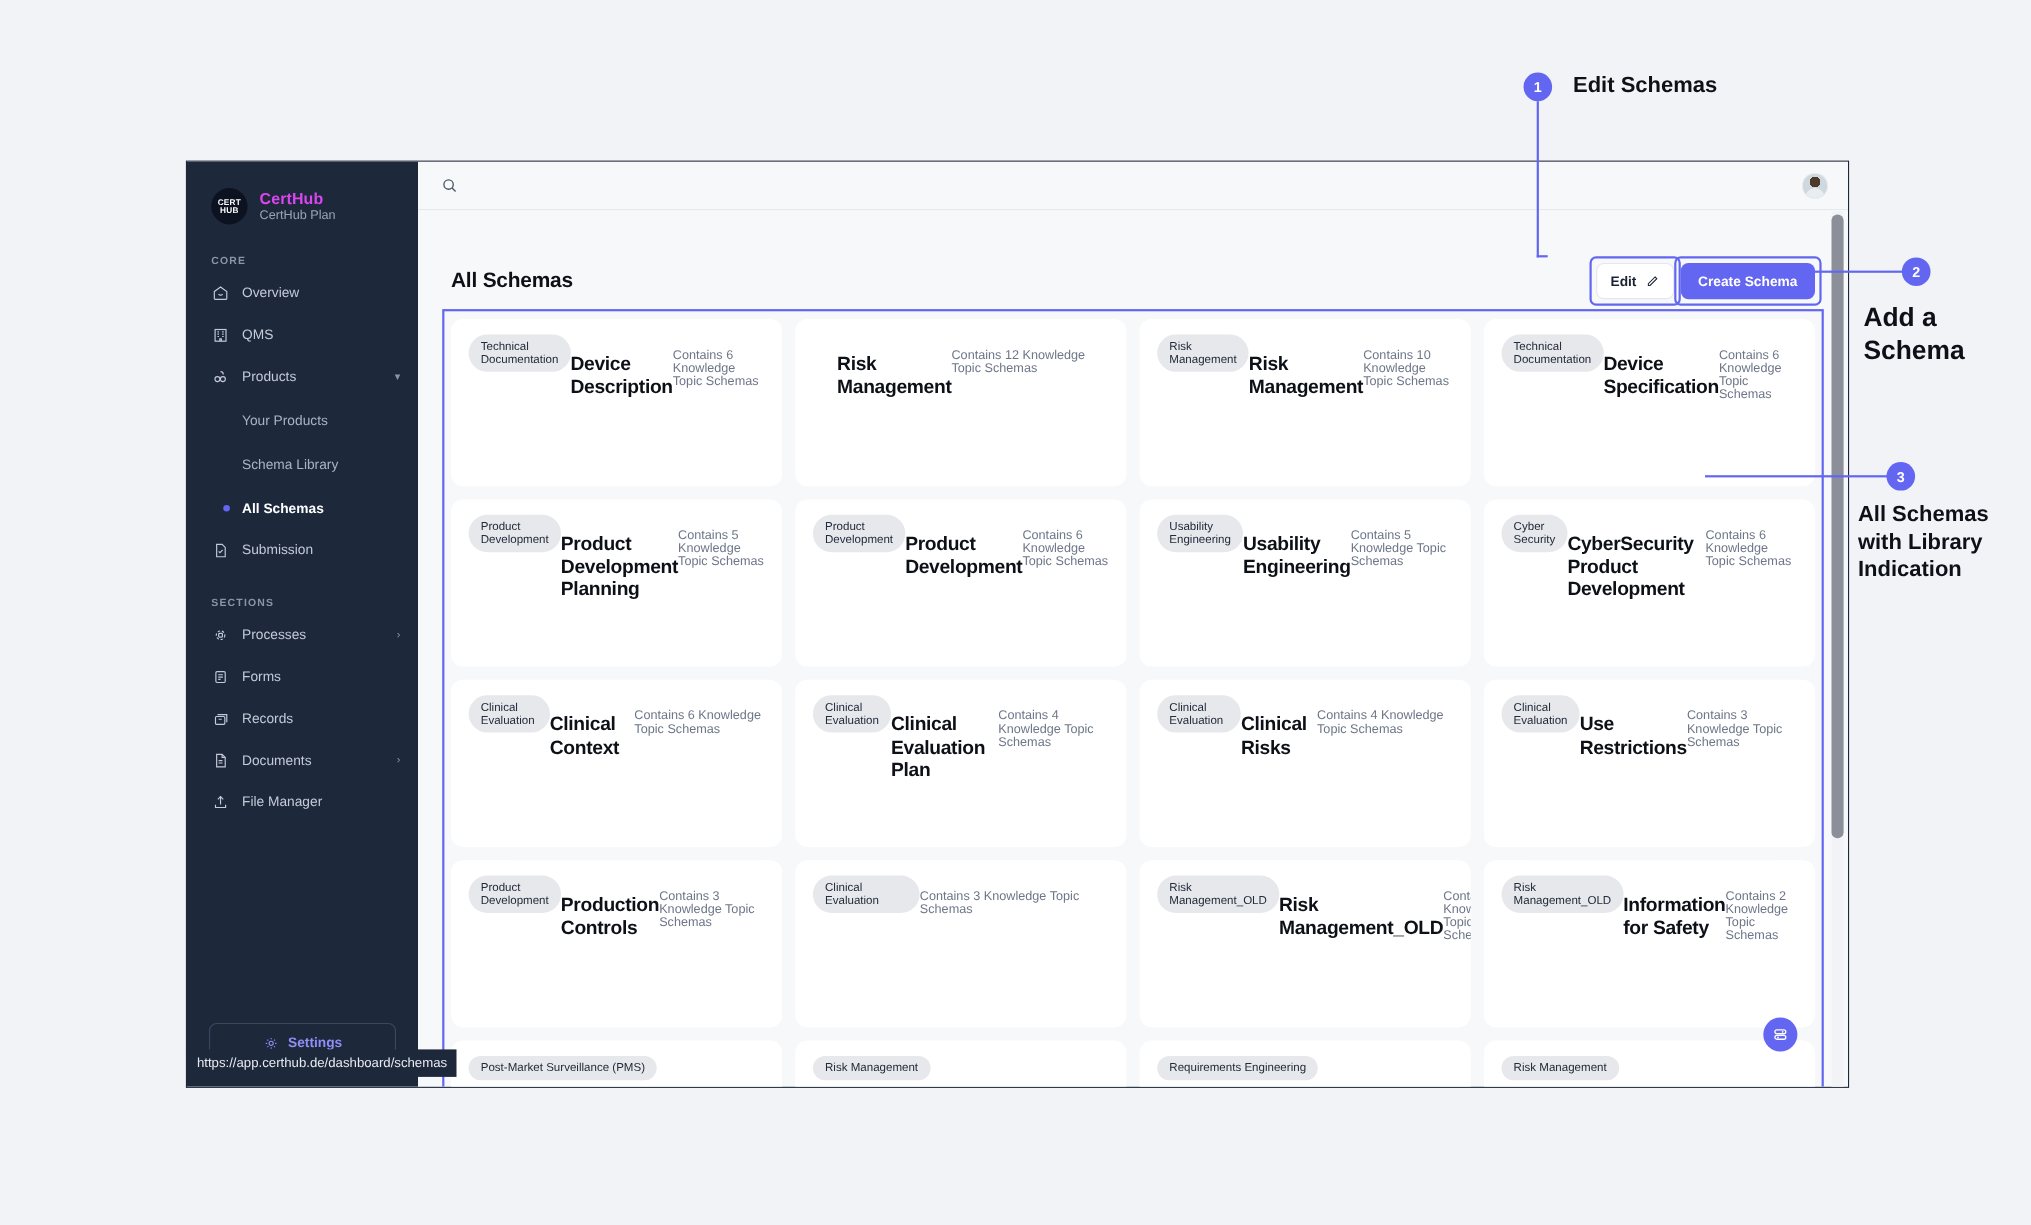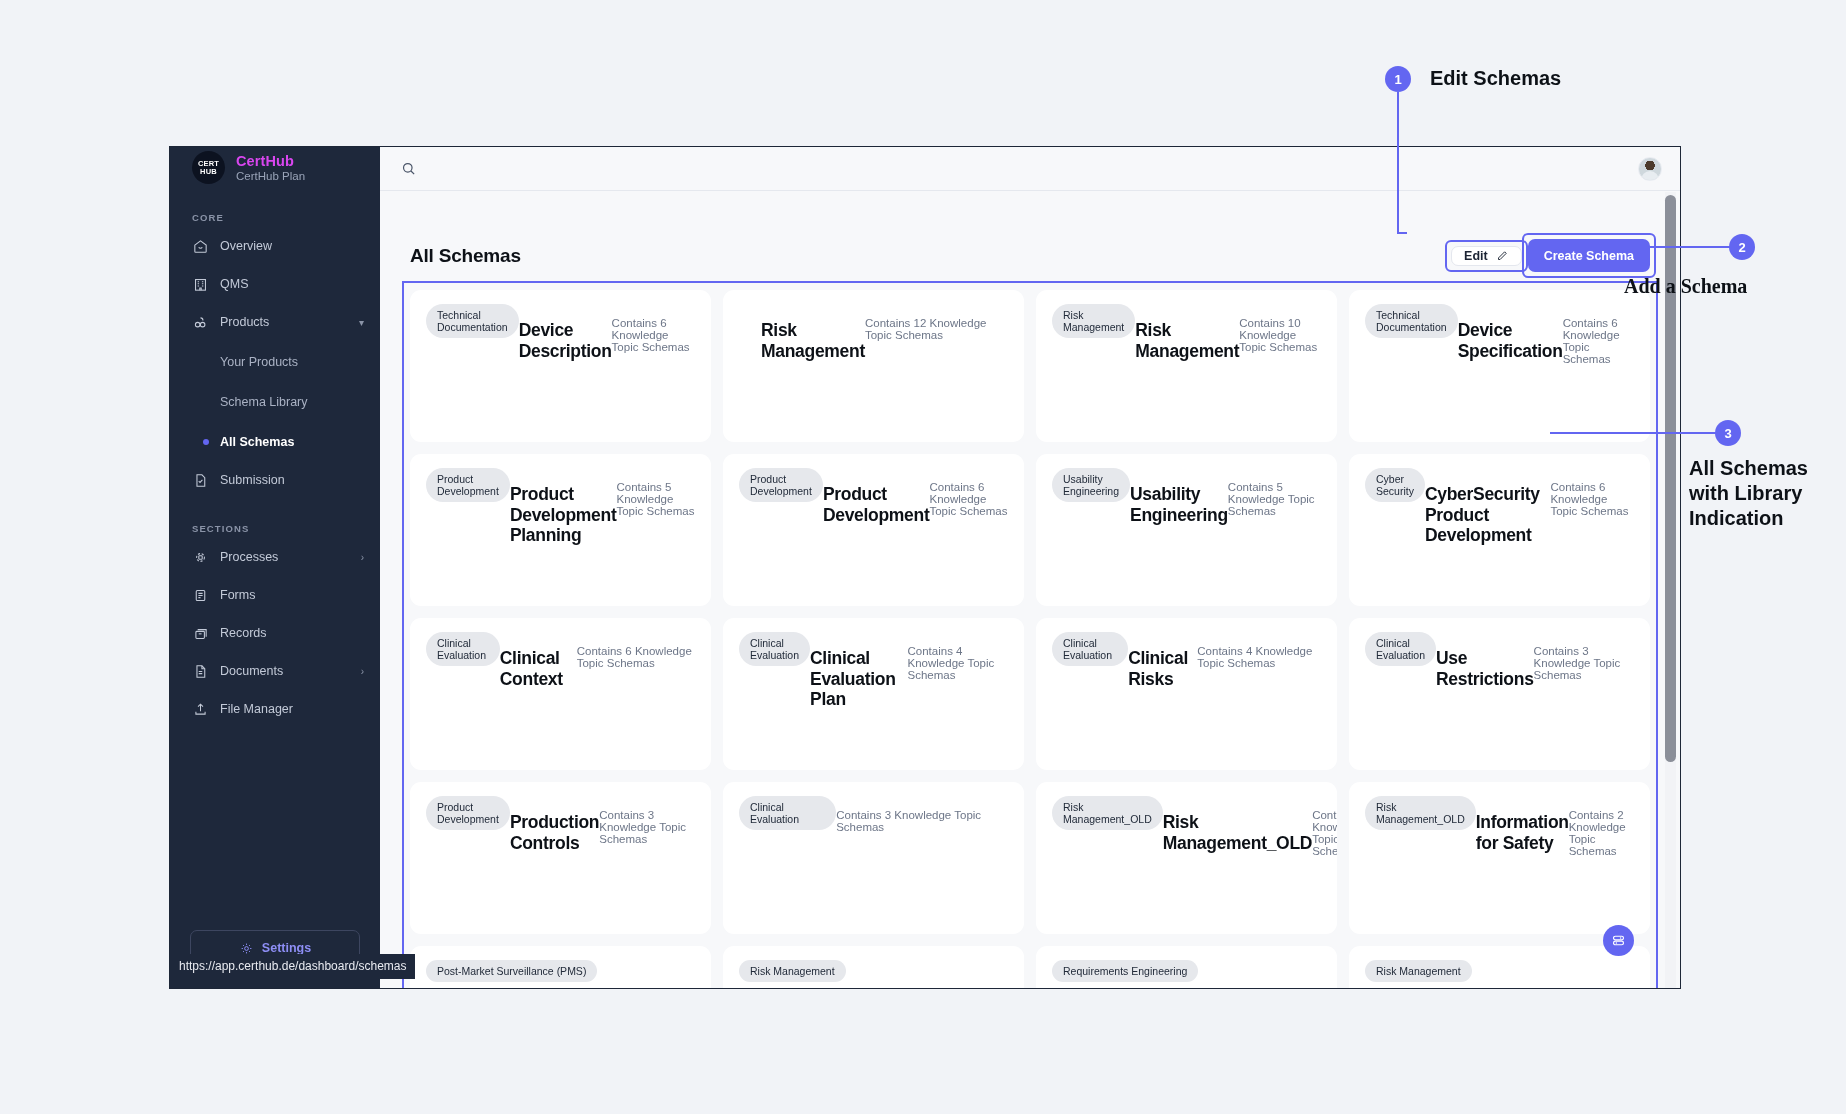--- a/index.html
+++ b/index.html
@@ -43,21 +43,21 @@
   }
 
   
   .sidebar {
     width: 210px;
     background: #1e283b;
     flex: none;
     position: relative;
     display: flex; flex-direction: column;
   }
-  .brand { display: flex; align-items: center; gap: 11px; padding: 4px 0 0 22px; }
+  .brand { display: flex; align-items: center; gap: 11px; padding: 24px 0 0 22px; }
   .brand-logo {
     width: 33px; height: 33px; border-radius: 50%;
     background: #0c1220;
     display: flex; align-items: center; justify-content: center;
     flex: none;
   }
   .brand-logo span {
     color: #fff; font-size: 7.5px; font-weight: 700;
     line-height: 1.03; text-align: center; letter-spacing: .2px;
   }
@@ -122,21 +122,21 @@
 
   .page-head {
     display: flex; align-items: center;
     padding: 48px 8px 0 8px;
   }
   .page-title { font-size: 19px; font-weight: 700; color: #0d1117; letter-spacing: -.2px; }
   .head-actions { margin-left: auto; display: flex; align-items: center; gap: 6px; }
 
   .edit-btn {
     background: #fff; border: 1px solid #e4e7ee; border-radius: 7px;
-    height: 20px; padding: 0 12px; display: flex; align-items: center; gap: 7px;
+    height: 33px; padding: 0 12px; display: flex; align-items: center; gap: 7px;
     font-size: 12.5px; font-weight: 600; color: #1b2333; cursor: pointer;
   }
   .edit-btn svg { width: 14px; height: 14px; stroke: #1b2333; fill: none; stroke-width: 1.6; }
   .create-btn {
     background: #6366f1; border: none; border-radius: 7px;
     height: 33px; padding: 0 16px; color: #fff;
     font-size: 12.5px; font-weight: 600; cursor: pointer;
     font-family: "Liberation Sans", sans-serif;
   }
   .hl-box { position: relative; }
@@ -194,21 +194,21 @@
 </style>
 </head>
 <body>
 
 <div class="annot-num" style="left:1385px; top:66px;">1</div>
 <div class="annot-label" style="left:1430px; top:66px; font-size:20px;">Edit Schemas</div>
 <div class="annot-line" style="left:1397px; top:92px; width:2px; height:142px;"></div>
 <div class="annot-line" style="left:1397px; top:232px; width:10px; height:2px;"></div>
 
 <div class="annot-num" style="left:1729px; top:234px;">2</div>
-<div class="annot-label" style="left:1624px; top:274px; font-size:20px;font-family:Liberation Serif, serif;">Add a Schema</div>
+<div class="annot-label" style="left:1694px; top:274px; font-size:24px;">Add a Schema</div>
 <div class="annot-line" style="left:1558px; top:246px; width:175px; height:2px;"></div>
 
 <div class="annot-num" style="left:1715px; top:420px;">3</div>
 <div class="annot-label" style="left:1689px; top:456px; font-size:20px; white-space:pre-line;">All Schemas
 with Library
 Indication</div>
 <div class="annot-line" style="left:1550px; top:432px; width:168px; height:2px;"></div>
 
 <div class="app-window">
 

